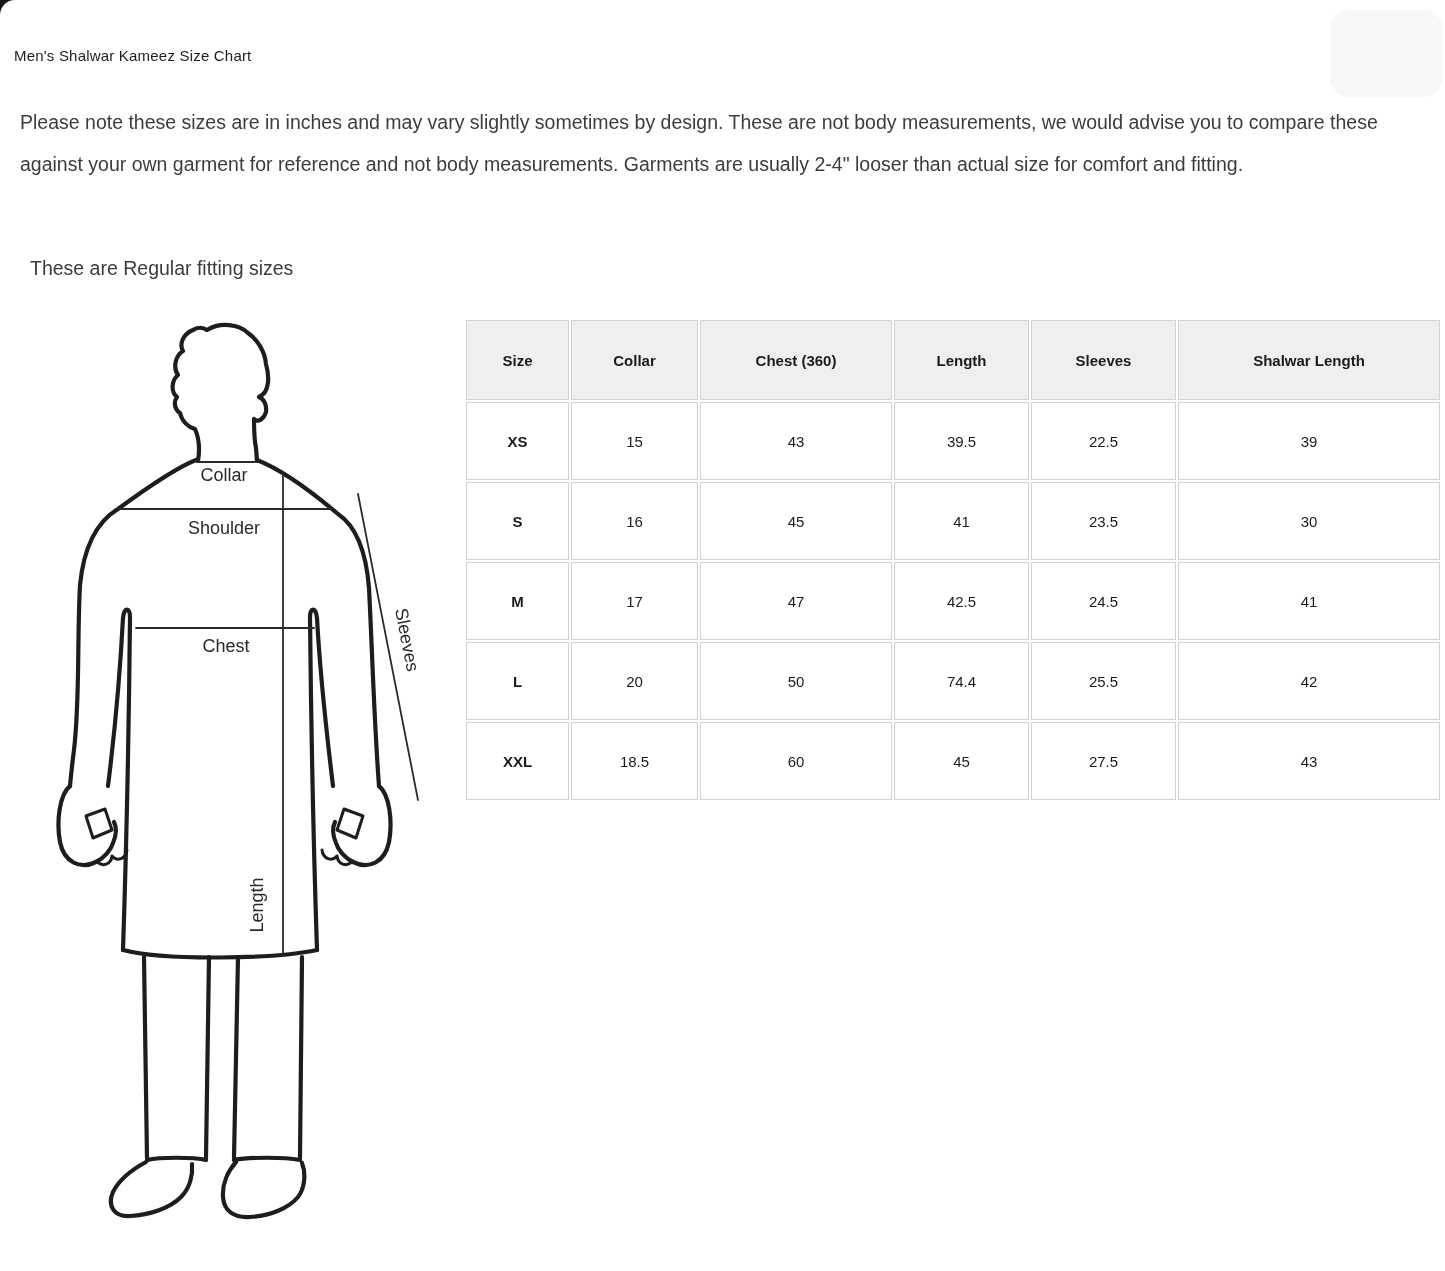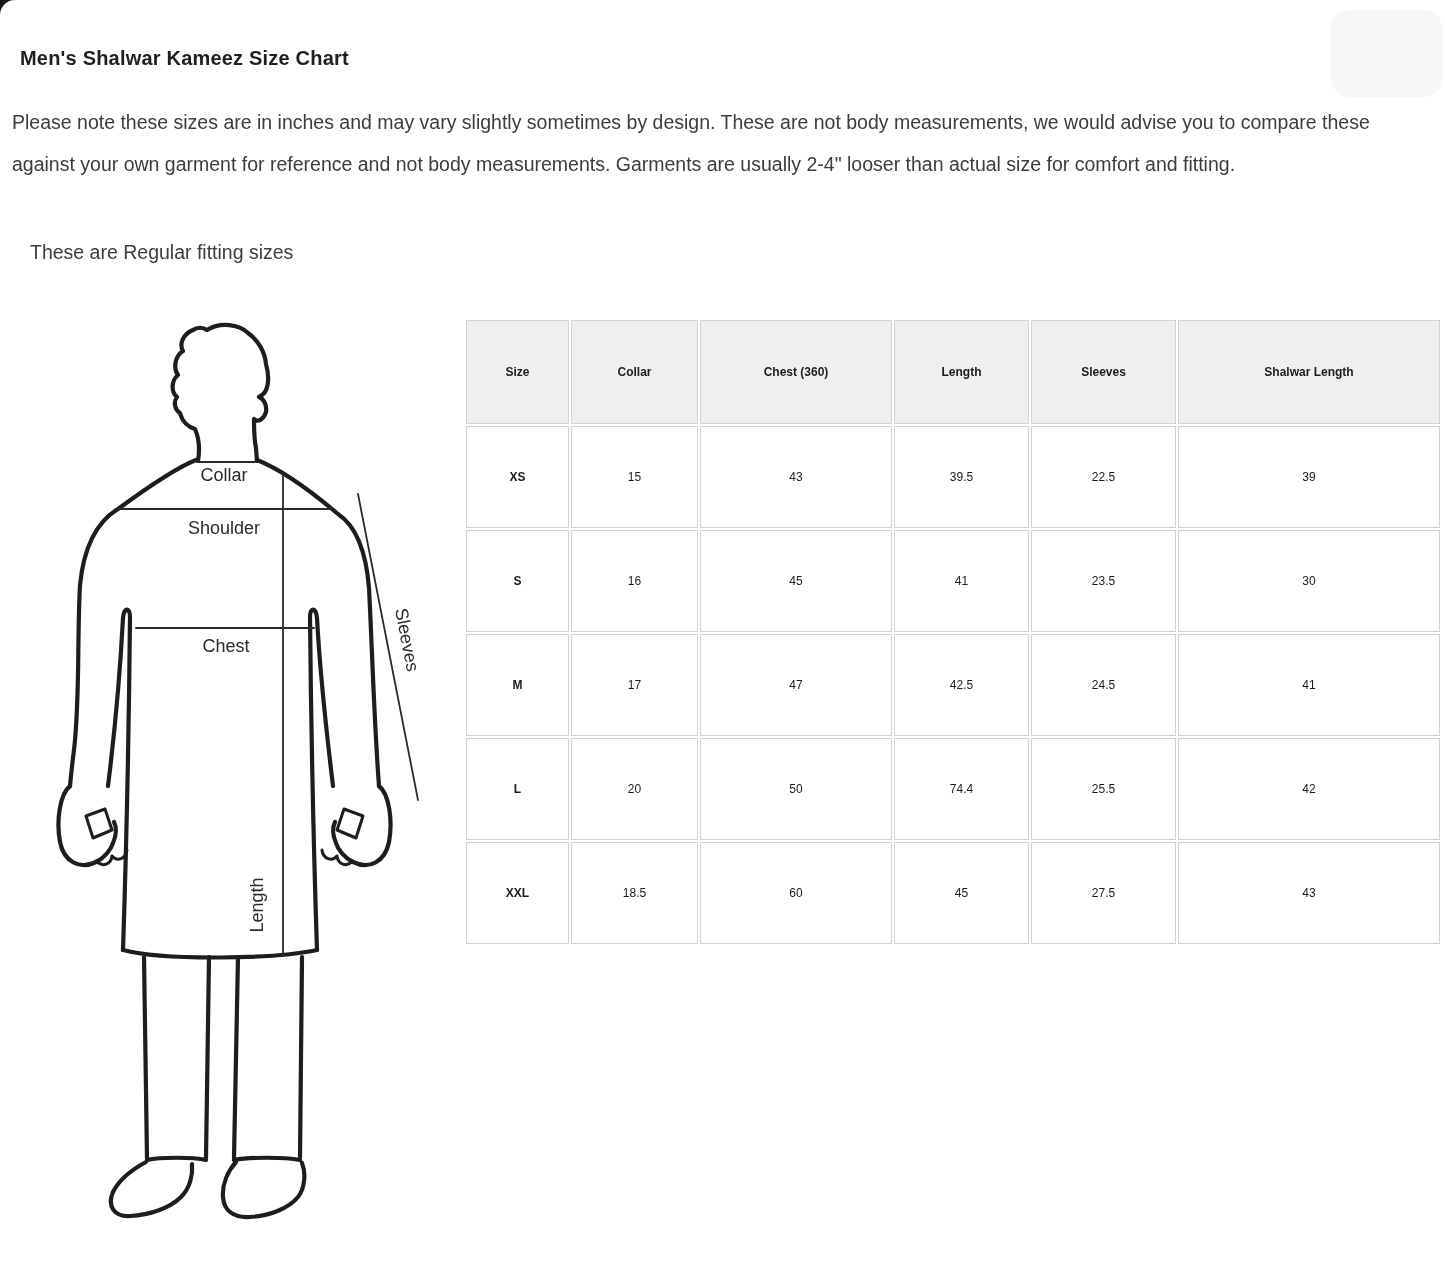--- a/index.html
+++ b/index.html
@@ -10,49 +10,49 @@
     font-family:"Liberation Sans", sans-serif;
     overflow:hidden;
   }
   
   .corner-artifact{position:absolute;top:0;left:0;width:16px;height:16px;background:#171717;}
   .corner-artifact::after{content:"";position:absolute;inset:0;background:#ffffff;border-top-left-radius:15px;}
   
   .tr-highlight{position:absolute;top:10px;left:1330px;width:113px;height:87px;background:#f7f7f7;border-radius:20px;}
 
   .page-title{
-    position:absolute;top:47px;left:20px;
-    font-size:20px;font-weight:bold;color:#1f1f1f;letter-spacing:.2px;
+    position:absolute;top:47px;left:14px;
+    font-size:15px;font-weight:normal;color:#1f1f1f;letter-spacing:.2px;
   }
   .desc{
-    position:absolute;top:102px;left:12px;width:1372px;
+    position:absolute;top:102px;left:20px;width:1372px;
     font-size:19.5px;line-height:41.5px;color:#3c3c3c;
   }
   .fit-note{
-    position:absolute;top:241px;left:30px;
+    position:absolute;top:257px;left:30px;
     font-size:19.5px;color:#3c3c3c;
   }
 
   
   .diagram-svg{position:absolute;left:40px;top:315px;width:440px;height:945px;}
   .stroke-main{fill:none;stroke:#1d1d1d;stroke-width:4.2;stroke-linecap:round;stroke-linejoin:round;}
   .stroke-mid{fill:none;stroke:#1d1d1d;stroke-width:3;stroke-linecap:round;stroke-linejoin:round;}
   .stroke-thin{fill:none;stroke:#2a2a2a;stroke-width:1.8;stroke-linecap:round;}
   .fig-label{font-family:"Liberation Sans", sans-serif;font-size:18px;fill:#2b2b2b;}
 
   
   .size-table{
     position:absolute;left:464px;top:318px;width:978px;
     border-collapse:separate;border-spacing:2px;table-layout:fixed;
   }
   .size-table th,.size-table td{
     border:1px solid #d2d2d2;
     text-align:center;vertical-align:middle;
-    color:#1b1b1b;font-size:12px;
-    padding:16px;
+    color:#1b1b1b;font-size:15px;
+    padding:4px;
   }
   .size-table th{background:#efefef;font-weight:bold;height:70px;}
   .size-table td{background:#ffffff;height:68px;font-weight:normal;}
   .size-table td.size-cell{font-weight:bold;margin-top:20px;}
 </style>
 </head>
 <body>
 
 <div class="page">
 

